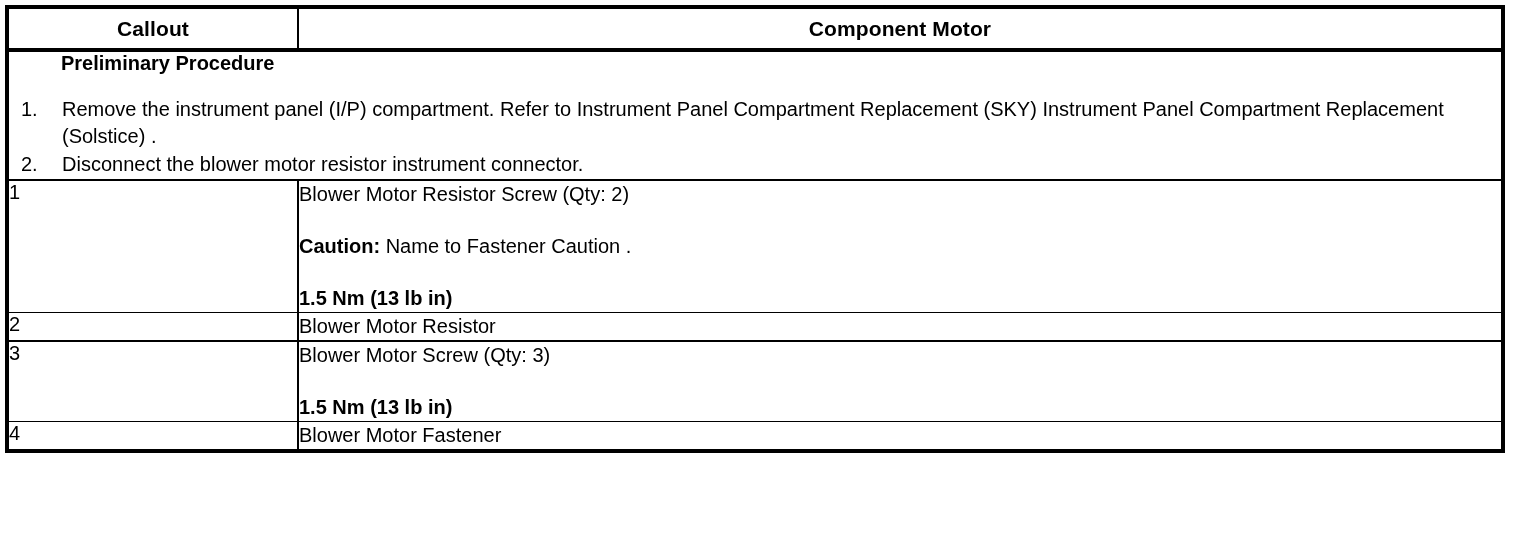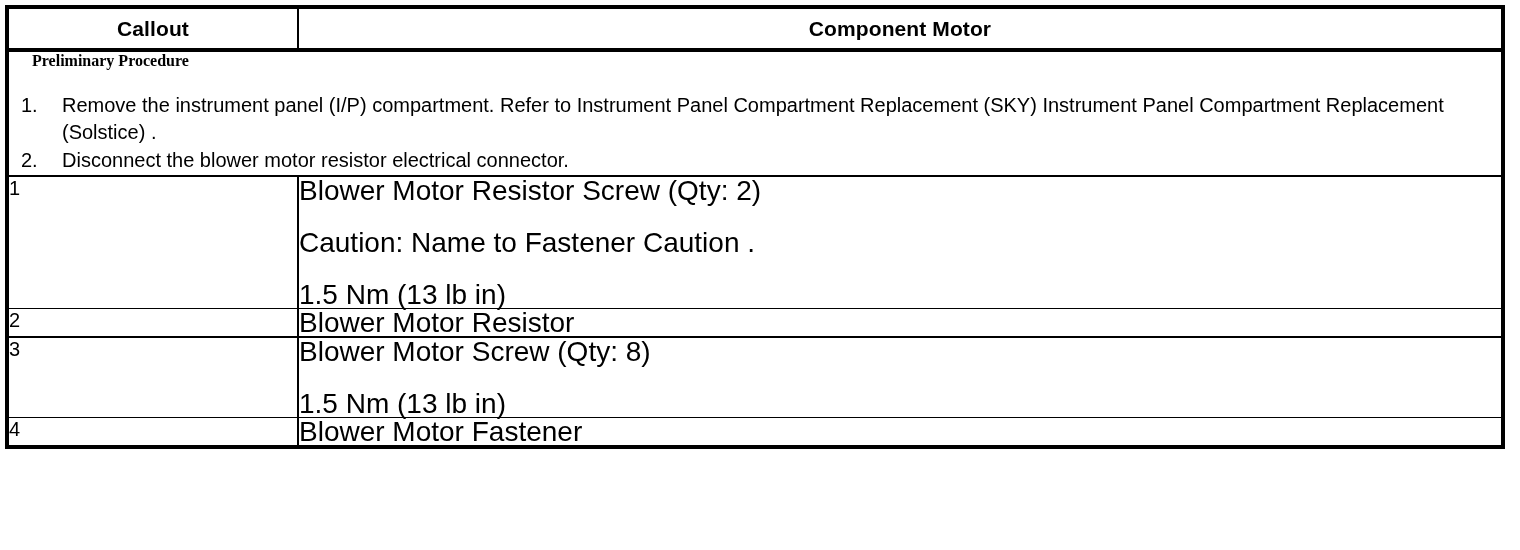--- a/index.html
+++ b/index.html
@@ -55,25 +55,24 @@
   .hdr-row th.hdr-callout {
     border-right: 2px solid #000;
   }
 
   
   .prelim-cell {
     border-bottom: 2px solid #000;
     padding: 14px 8px 10px 8px;
   }
   .prelim-title {
-    font-size: 16px;
+    font-size: 20px;
     font-weight: bold;
-    margin: 0 0 22px 23px;
+    margin: 0 0 22px 52px;
     line-height: 1.1;
-    font-family: Liberation Serif, serif;
   }
   .proc-list {
     margin: 0;
     padding: 0;
     list-style: none;
   }
   .proc-item {
     position: relative;
     font-size: 20px;
     line-height: 27px;
@@ -97,30 +96,30 @@
     border-top: 1px solid #000;
   }
   .cell-callout {
     border-right: 2px solid #000;
     text-align: center;
     vertical-align: middle;
     font-size: 20px;
   }
   .cell-name {
     padding: 8px 8px 10px 8px;
-    font-size: 28px;
+    font-size: 20px;
     line-height: 27px;
   }
   .cell-name .line {
     margin: 0;
   }
   .cell-name .line + .line {
     margin-top: 25px;
   }
-  .b { font-weight: normal; }
+  .b { font-weight: bold; }
 </style>
 </head>
 <body>
 
 <div class="page">
 
   <table class="svc-table">
     <colgroup>
       <col class="col-callout">
       <col class="col-name">
@@ -138,21 +137,21 @@
       <tr>
         <td class="prelim-cell" colspan="2">
           <div class="prelim-title">Preliminary Procedure</div>
           <ol class="proc-list">
             <li class="proc-item">
               <span class="proc-num">1.</span>
               <span>Remove the instrument panel (I/P) compartment. Refer to Instrument Panel Compartment Replacement (SKY) Instrument Panel Compartment Replacement (Solstice) .</span>
             </li>
             <li class="proc-item">
               <span class="proc-num">2.</span>
-              <span>Disconnect the blower motor resistor electrical connector.</span>
+              <span>Disconnect the blower motor resistor instrument connector.</span>
             </li>
           </ol>
         </td>
       </tr>
 
       <tr class="data-row">
         <td class="cell-callout">1</td>
         <td class="cell-name">
           <div class="line">Blower Motor Resistor Screw (Qty: 2)</div>
           <div class="line"><span class="b">Caution:</span><span> Name to Fastener Caution .</span></div>
@@ -163,21 +162,21 @@
       <tr class="data-row thin-top">
         <td class="cell-callout">2</td>
         <td class="cell-name">
           <div class="line">Blower Motor Resistor</div>
         </td>
       </tr>
 
       <tr class="data-row">
         <td class="cell-callout">3</td>
         <td class="cell-name">
-          <div class="line">Blower Motor Screw (Qty: 8)</div>
+          <div class="line">Blower Motor Screw (Qty: 3)</div>
           <div class="line b">1.5 Nm (13 lb in)</div>
         </td>
       </tr>
 
       <tr class="data-row thin-top">
         <td class="cell-callout">4</td>
         <td class="cell-name">
           <div class="line">Blower Motor Fastener</div>
         </td>
       </tr>

